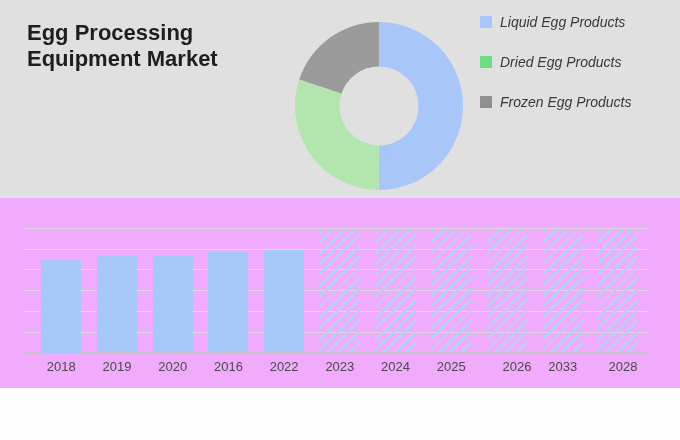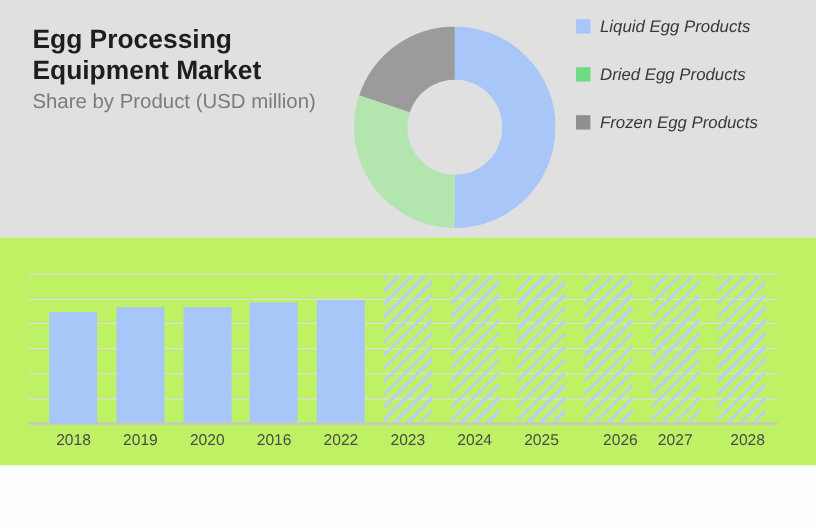--- a/index.html
+++ b/index.html
@@ -19,40 +19,39 @@
     font-size:17px; line-height:22px; color:#7c7c7c;
   }
   .donut { position:absolute; left:295px; top:22px; width:168px; height:168px; }
 
   .legend { position:absolute; left:480px; top:14px; }
   .legend-item { display:flex; align-items:center; height:16px; margin-bottom:24px; }
   .legend-swatch { width:12px; height:12px; margin-right:8px; flex:0 0 auto; }
   .legend-label { font-size:14px; color:#383838; white-space:nowrap;font-style:italic; }
 
   
-  .chart-panel { position:absolute; left:0; top:198px; width:680px; height:190px; background:#bef264; }
+  .chart-panel { position:absolute; left:0; top:198px; width:680px; height:190px; background:#f0abfc; }
   .gridline { position:absolute; left:24px; width:624px; height:1px; background:#dddde1; }
   .axis-line { position:absolute; left:24px; width:624px; height:2px; top:154px; background:#c6c6ca; }
   .bar { position:absolute; width:40px; }
   .x-tick {
     position:absolute; width:56px; top:161px; text-align:center;
     font-size:13px; color:#4a4a4a;
   }
 
   
   .footer { position:absolute; left:0; top:388px; width:680px; height:52px; background:#fefefe; }
 </style>
 </head>
 <body>
 
 <div class="stage">
 
   <div class="header">
     <div class="title">Egg Processing Equipment Market</div>
-    <div class="subtitle">Share by Product (USD million)</div>
 
     <svg class="donut" viewBox="0 0 168 168" id="donut-svg">
         <circle cx="84" cy="84" r="61.75" fill="none" stroke="#a9c6f8" stroke-width="44.5" stroke-dasharray="193.99334635916972 387.98669271833944" stroke-dashoffset="0" transform="rotate(-90 84 84)"></circle>
         <circle cx="84" cy="84" r="61.75" fill="none" stroke="#b2e6ae" stroke-width="44.5" stroke-dasharray="116.39600781550183 387.98669271833944" stroke-dashoffset="-193.99334635916972" transform="rotate(-90 84 84)"></circle>
         <circle cx="84" cy="84" r="61.75" fill="none" stroke="#9b9b9b" stroke-width="44.5" stroke-dasharray="77.59733854366789 387.98669271833944" stroke-dashoffset="-310.38935417467155" transform="rotate(-90 84 84)"></circle>
       </svg>
 
     <div class="legend">
       <div class="legend-item">
         <span class="legend-swatch" style="background: rgb(168, 198, 247);"></span>
@@ -89,21 +88,21 @@
       <div class="x-tick" style="left: 256.14px;">2022</div>
       <div class="bar" style="left: 319.85px; top: 31.9428px; height: 122.557px; background: repeating-linear-gradient(135deg, rgb(188, 207, 242) 0px, rgb(188, 207, 242) 2.6px, transparent 2.6px, transparent 7.6px);"></div>
       <div class="x-tick" style="left: 311.85px;">2023</div>
       <div class="bar" style="left: 375.56px; top: 31.9428px; height: 122.557px; background: repeating-linear-gradient(135deg, rgb(188, 207, 242) 0px, rgb(188, 207, 242) 2.6px, transparent 2.6px, transparent 7.6px);"></div>
       <div class="x-tick" style="left: 367.56px;">2024</div>
       <div class="bar" style="left: 431.27px; top: 31.9428px; height: 122.557px; background: repeating-linear-gradient(135deg, rgb(188, 207, 242) 0px, rgb(188, 207, 242) 2.6px, transparent 2.6px, transparent 7.6px);"></div>
       <div class="x-tick" style="left: 423.27px;">2025</div>
       <div class="bar" style="left: 486.98px; top: 31.9428px; height: 122.557px; background: repeating-linear-gradient(135deg, rgb(188, 207, 242) 0px, rgb(188, 207, 242) 2.6px, transparent 2.6px, transparent 7.6px);"></div>
       <div class="x-tick" style="left: 489px;">2026</div>
       <div class="bar" style="left: 542.69px; top: 31.9428px; height: 122.557px; background: repeating-linear-gradient(135deg, rgb(188, 207, 242) 0px, rgb(188, 207, 242) 2.6px, transparent 2.6px, transparent 7.6px);"></div>
-      <div class="x-tick" style="left: 534.69px;">2027</div>
+      <div class="x-tick" style="left: 534.69px;">2033</div>
       <div class="bar" style="left: 598.4px; top: 31.9428px; height: 122.557px; background: repeating-linear-gradient(135deg, rgb(188, 207, 242) 0px, rgb(188, 207, 242) 2.6px, transparent 2.6px, transparent 7.6px);"></div>
       <div class="x-tick" style="left: 595px;">2028</div>
     </div>
 
   <div class="footer">
     
     
     
     
   </div>

